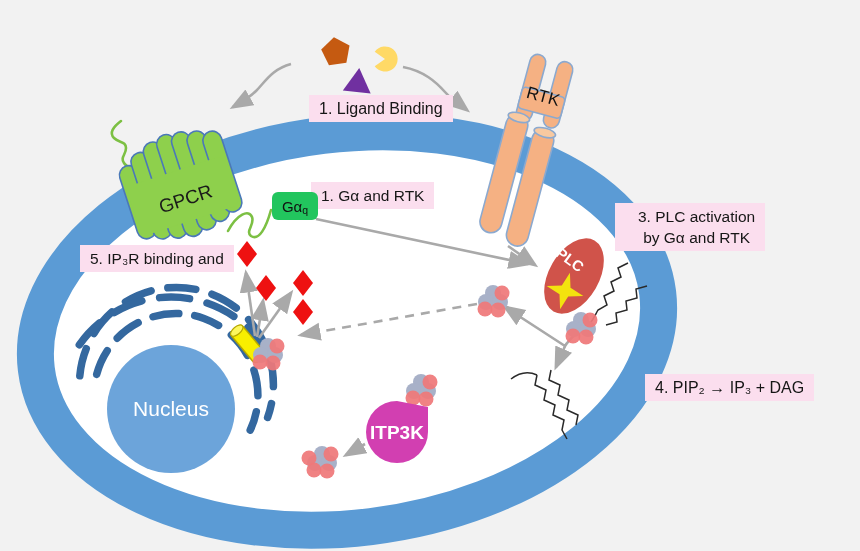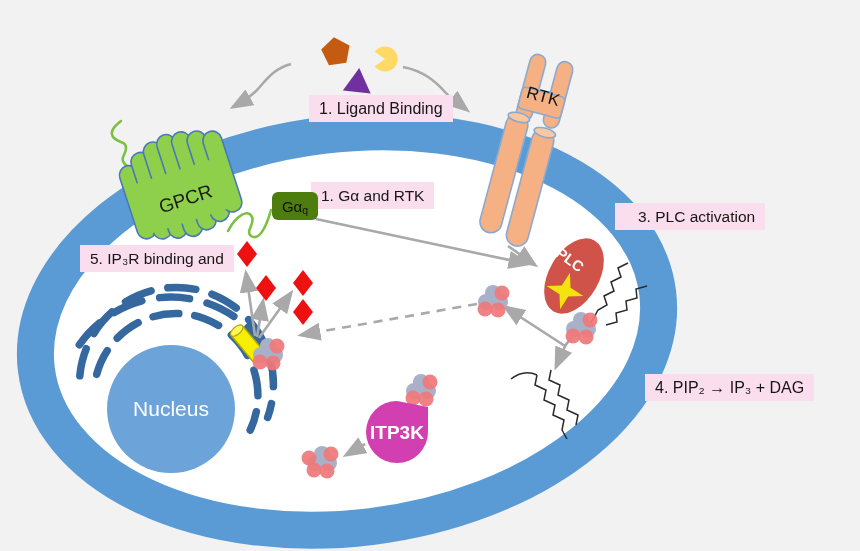--- a/index.html
+++ b/index.html
@@ -10,21 +10,21 @@
   }
   .stage svg{position:absolute;left:0;top:0;}
   .plabel{
     position:absolute;background:#fbdeee;color:#161616;
     text-align:center;font-size:15.5px;line-height:21px;
     padding:3px 10px;white-space:nowrap;
   }
   .plabel.big{font-size:16px;}
   .galpha-box{
     position:absolute;left:272px;top:192px;width:46px;height:28px;
-    background:#4d7c0f;border-radius:6px;
+    background:#22c55e;border-radius:6px;
     display:flex;align-items:center;justify-content:center;
     font-size:15px;color:#111;
   }
   .galpha-box .subq{font-size:10.5px;align-self:flex-end;margin-bottom:4px;}
   svg text{font-family:"Liberation Sans","DejaVu Sans",sans-serif;}
   .mg{fill:#a8b1c8;}
   .mr{fill:#ef787a;opacity:.93;}
 </style>
 </head>
 <body>
@@ -175,20 +175,21 @@
   <div class="plabel big" style="left:277px;top:95px;margin-left:32px;">
     <div>1. Ligand Binding</div>
   </div>
 
   <div class="plabel" style="left:311px;top:182px;">
     <div>1. Gα and RTK</div>
   </div>
 
   <div class="plabel" style="left:615px;top:203px;padding-left:23px;">
     <div>3. PLC activation</div>
+    <div>by Gα and RTK</div>
   </div>
 
   <div class="plabel big" style="left:645px;top:374px;">
     <div>4. PIP₂ → IP₃ + DAG</div>
   </div>
 
   <div class="plabel" style="left:80px;top:245px;">
     <div>5. IP₃R binding and</div>
   </div>
 

